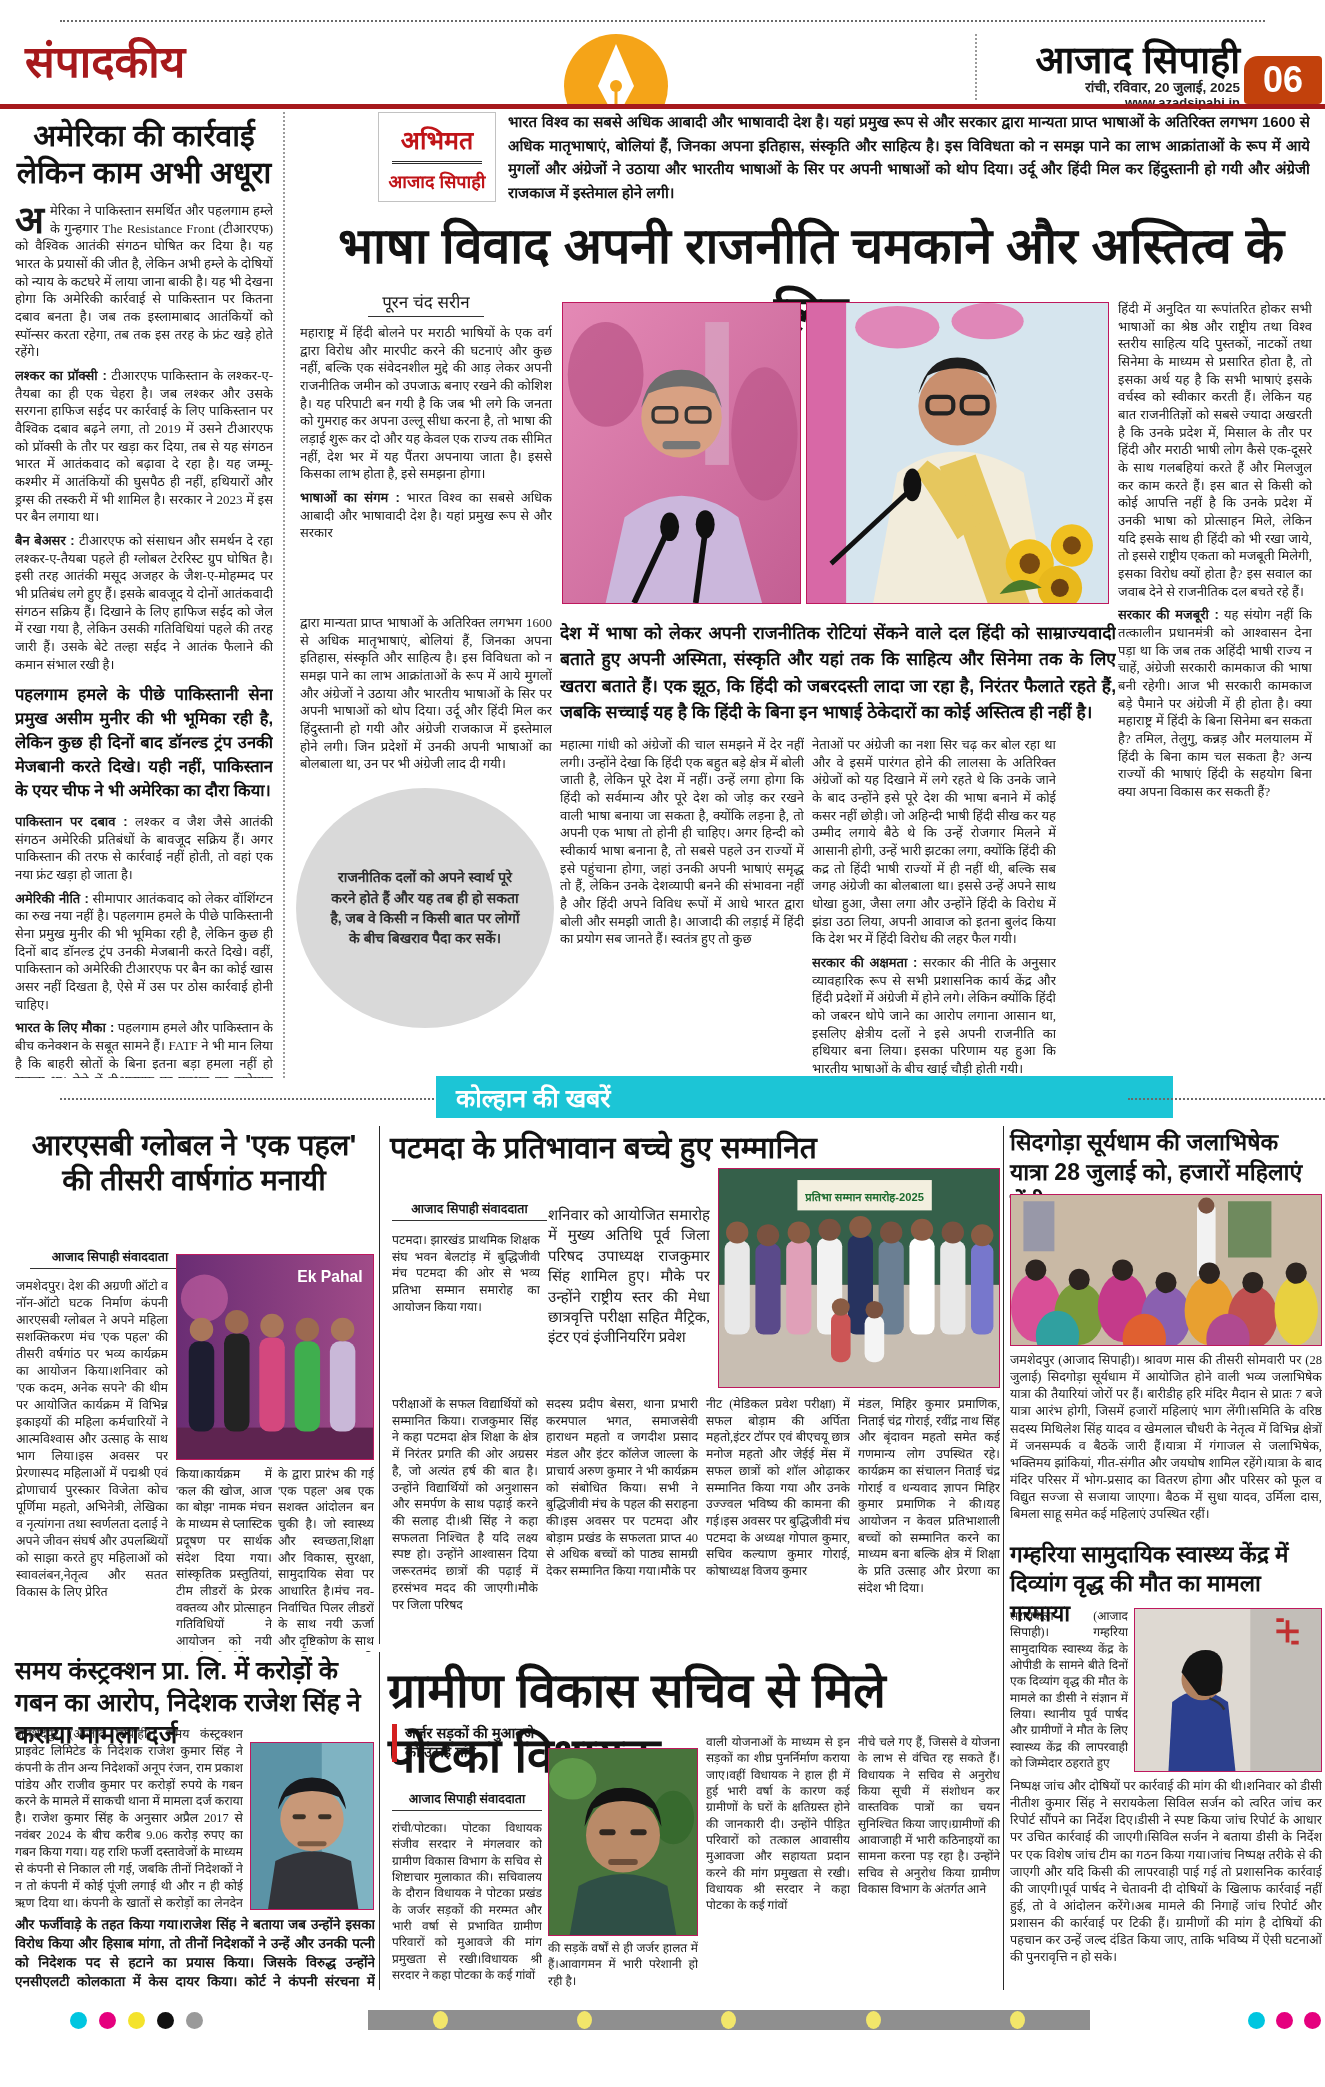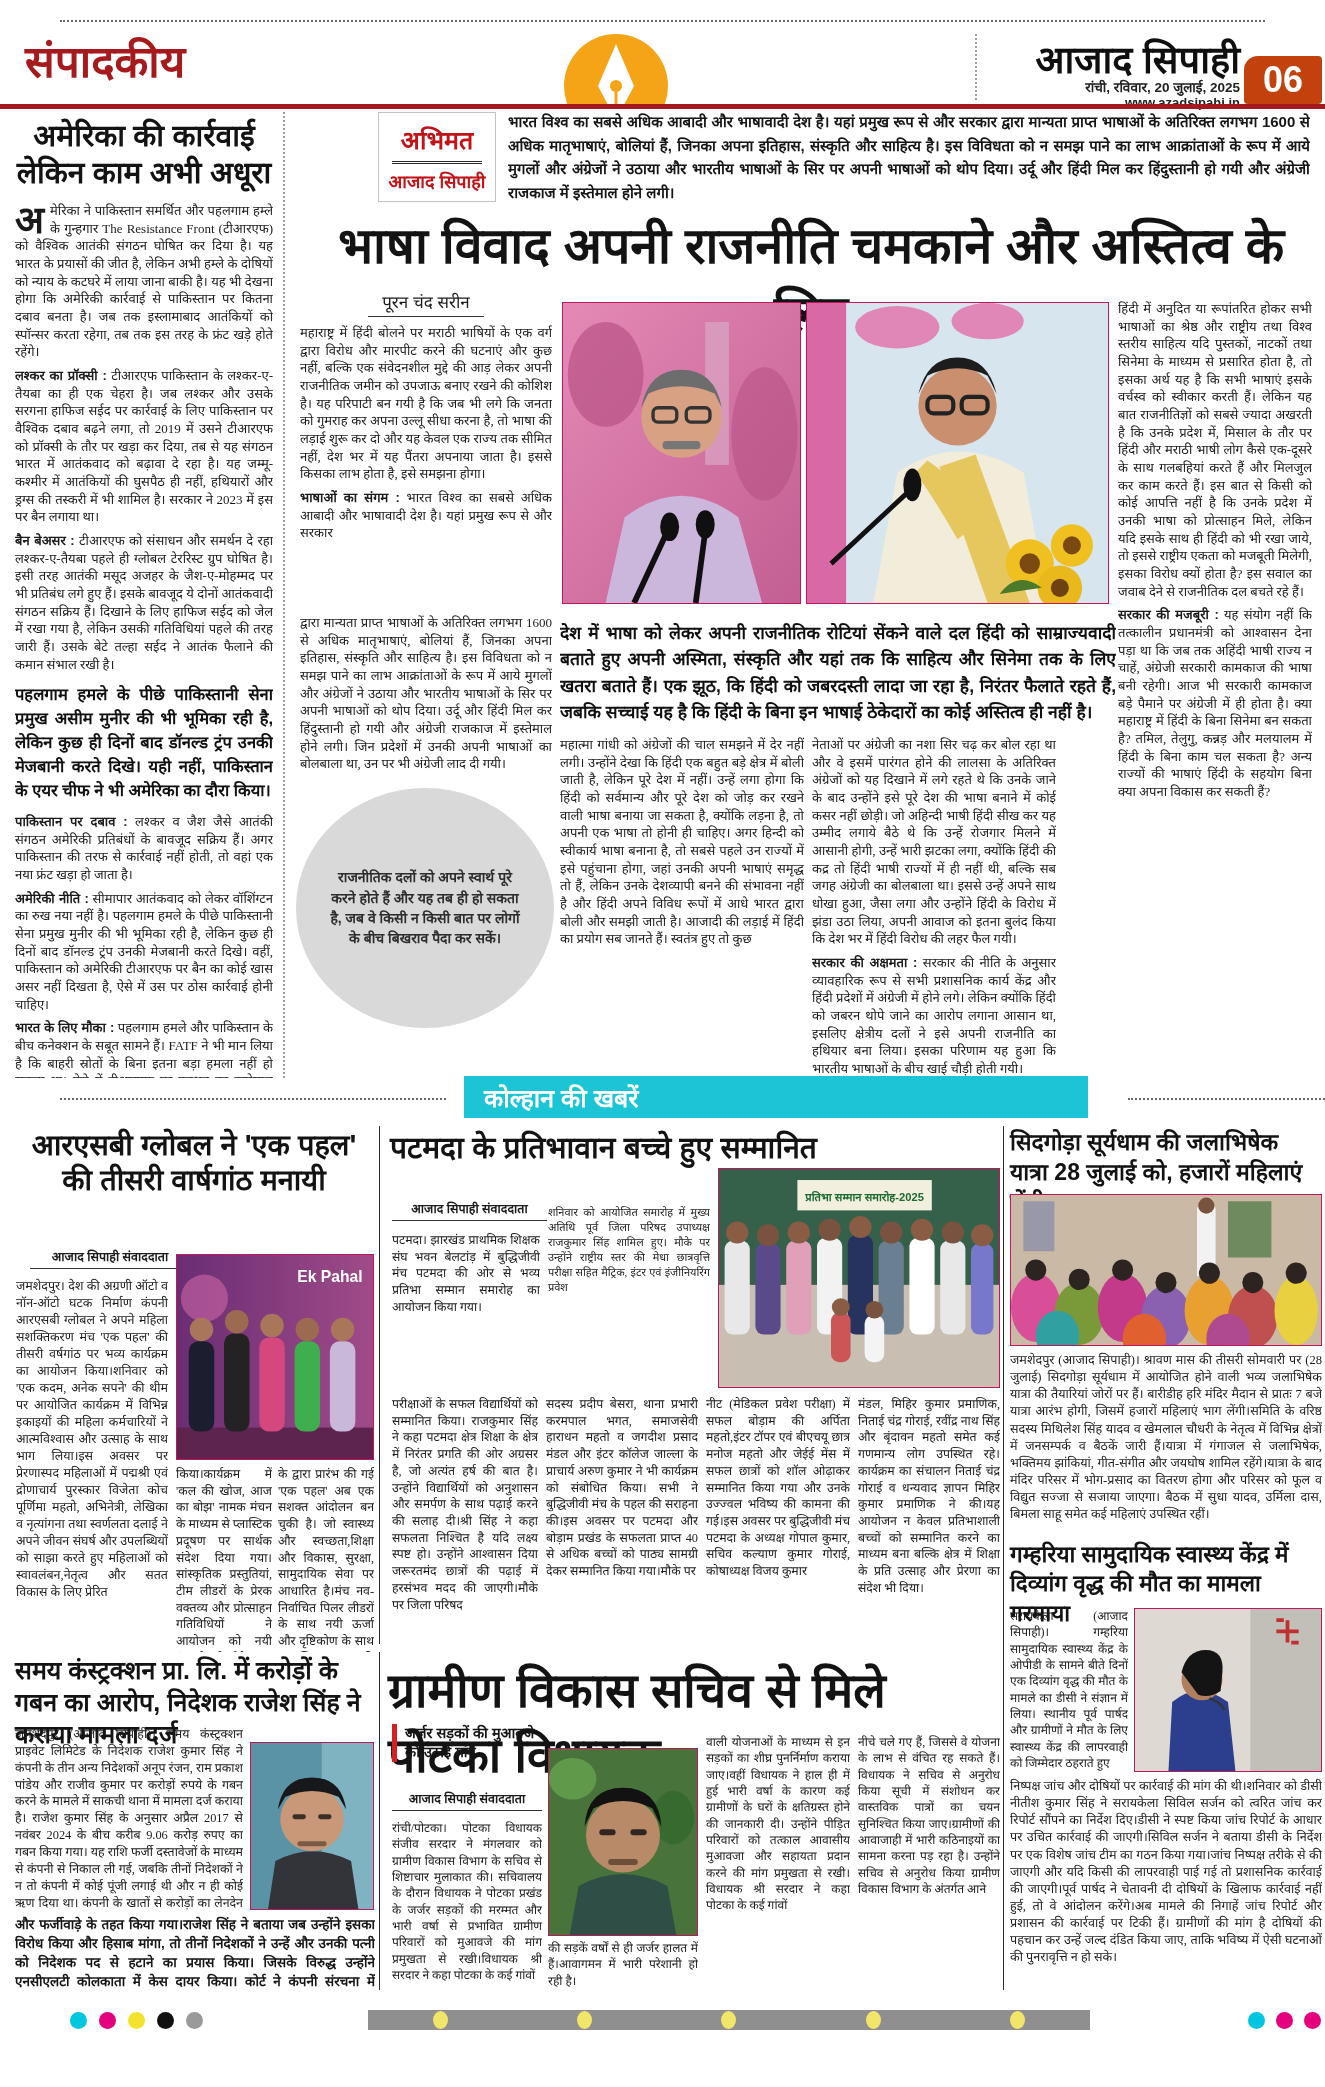--- a/index.html
+++ b/index.html
@@ -169,21 +169,21 @@
 
   <div class="abs body ov" style="left:560px;top:736px;width:244px;height:340px;">
     <p><span>महात्मा गांधी को अंग्रेजों की चाल समझने में देर नहीं लगी। उन्होंने देखा कि हिंदी एक बहुत बड़े क्षेत्र में बोली जाती है, लेकिन पूरे देश में नहीं। उन्हें लगा होगा कि हिंदी को सर्वमान्य और पूरे देश को जोड़ कर रखने वाली भाषा बनाया जा सकता है, क्योंकि लड़ना है, तो अपनी एक भाषा तो होनी ही चाहिए। अगर हिन्दी को स्वीकार्य भाषा बनाना है, तो सबसे पहले उन राज्यों में इसे पहुंचाना होगा, जहां उनकी अपनी भाषाएं समृद्ध तो हैं, लेकिन उनके देशव्यापी बनने की संभावना नहीं है और हिंदी अपने विविध रूपों में आधे भारत द्वारा बोली और समझी जाती है। आजादी की लड़ाई में हिंदी का प्रयोग सब जानते हैं। स्वतंत्र हुए तो कुछ</span></p>
   </div>
   <div class="abs body ov" style="left:812px;top:736px;width:244px;height:340px;">
     <p><span>नेताओं पर अंग्रेजी का नशा सिर चढ़ कर बोल रहा था और वे इसमें पारंगत होने की लालसा के अतिरिक्त अंग्रेजों को यह दिखाने में लगे रहते थे कि उनके जाने के बाद उन्होंने इसे पूरे देश की भाषा बनाने में कोई कसर नहीं छोड़ी। जो अहिन्दी भाषी हिंदी सीख कर यह उम्मीद लगाये बैठे थे कि उन्हें रोजगार मिलने में आसानी होगी, उन्हें भारी झटका लगा, क्योंकि हिंदी की कद्र तो हिंदी भाषी राज्यों में ही नहीं थी, बल्कि सब जगह अंग्रेजी का बोलबाला था। इससे उन्हें अपने साथ धोखा हुआ, जैसा लगा और उन्होंने हिंदी के विरोध में झंडा उठा लिया, अपनी आवाज को इतना बुलंद किया कि देश भर में हिंदी विरोध की लहर फैल गयी।</span></p>
     <p><b class="bhead">सरकार की अक्षमता :</b> <span>सरकार की नीति के अनुसार व्यावहारिक रूप से सभी प्रशासनिक कार्य केंद्र और हिंदी प्रदेशों में अंग्रेजी में होने लगे। लेकिन क्योंकि हिंदी को जबरन थोपे जाने का आरोप लगाना आसान था, इसलिए क्षेत्रीय दलों ने इसे अपनी राजनीति का हथियार बना लिया। इसका परिणाम यह हुआ कि भारतीय भाषाओं के बीच खाई चौड़ी होती गयी।</span></p>
   </div>
 
   <div class="abs doth" style="left:60px;top:1098px;width:386px;height:0;"></div>
-  <div class="abs banner" style="left:464px;top:1076px;width:624px;height:42px;">कोल्हान की खबरें</div>
+  <div class="abs banner" style="left:436px;top:1076px;width:737px;height:42px;">कोल्हान की खबरें</div>
   <div class="abs doth" style="left:1128px;top:1098px;width:197px;height:0;"></div>
 
   <div class="abs hl prewrap" style="left:15px;top:1128px;width:358px;font-size:29px;line-height:1.22;text-align:center;">आरएसबी ग्लोबल ने 'एक पहल'
 की तीसरी वार्षगांठ मनायी</div>
   <div class="abs smallby" style="left:30px;top:1248px;width:160px;text-align:center;">आजाद सिपाही संवाददाता</div>
   <div class="abs body ov" style="left:16px;top:1278px;width:152px;height:374px;font-size:12.5px;">जमशेदपुर। देश की अग्रणी ऑटो व नॉन-ऑटो घटक निर्माण कंपनी आरएसबी ग्लोबल ने अपने महिला सशक्तिकरण मंच 'एक पहल' की तीसरी वर्षगांठ पर भव्य कार्यक्रम का आयोजन किया।शनिवार को 'एक कदम, अनेक सपने' की थीम पर आयोजित कार्यक्रम में विभिन्न इकाइयों की महिला कर्मचारियों ने आत्मविश्वास और उत्साह के साथ भाग लिया।इस अवसर पर प्रेरणास्पद महिलाओं में पद्मश्री एवं द्रोणाचार्य पुरस्कार विजेता कोच पूर्णिमा महतो, अभिनेत्री, लेखिका व नृत्यांगना तथा स्वर्णलता दलाई ने अपने जीवन संघर्ष और उपलब्धियों को साझा करते हुए महिलाओं को स्वावलंबन,नेतृत्व और सतत विकास के लिए प्रेरित</div>
 
   <div class="abs photoframe" style="left:176px;top:1254px;width:198px;height:206px;">
     <svg viewBox="0 0 100 104" preserveAspectRatio="none">
       <defs>
@@ -213,21 +213,21 @@
 
   <div class="abs body ov" style="left:176px;top:1466px;width:96px;height:186px;font-size:12.3px;">किया।कार्यक्रम में 'कल की खोज, आज का बोझ' नामक मंचन के माध्यम से प्लास्टिक प्रदूषण पर सार्थक संदेश दिया गया। सांस्कृतिक प्रस्तुतियां, टीम लीडरों के प्रेरक वक्तव्य और प्रोत्साहन गतिविधियों ने आयोजन को नयी ऊंचाई दी।मौके पर उत्कृष्ट कार्य के लिए बिंदिया खंडका, मोनिका पैरा (कम्युनिटी इनिशिएटिव) और सुनिता भद्रमिश्र (सेफ्टी) को विशेष रूप से सम्मानित किया गया।</div>
   <div class="abs body ov" style="left:278px;top:1466px;width:96px;height:186px;font-size:12.3px;">के द्वारा प्रारंभ की गई 'एक पहल' अब एक सशक्त आंदोलन बन चुकी है। जो स्वास्थ्य और स्वच्छता,शिक्षा और विकास, सुरक्षा, सामुदायिक सेवा पर आधारित है।मंच नव-निर्वाचित पिलर लीडरों के साथ नयी ऊर्जा और दृष्टिकोण के साथ सामाजिक बदलाव की दिशा में एक नए चरण में प्रवेश कर रही है।</div>
 
   <div class="abs vline" style="left:379px;top:1126px;height:518px;"></div>
   <div class="abs vline" style="left:1003px;top:1126px;height:864px;"></div>
 
   <div class="abs hl" style="left:390px;top:1130px;width:608px;font-size:30px;line-height:1.2;">पटमदा के प्रतिभावान बच्चे हुए सम्मानित</div>
   <div class="abs smallby" style="left:392px;top:1200px;width:155px;text-align:center;">आजाद सिपाही संवाददाता</div>
   <div class="abs body ov" style="left:392px;top:1232px;width:148px;height:156px;font-size:12.3px;">पटमदा। झारखंड प्राथमिक शिक्षक संघ भवन बेलटांड़ में बुद्धिजीवी मंच पटमदा की ओर से भव्य प्रतिभा सम्मान समारोह का आयोजन किया गया।</div>
-  <div class="abs body ov" style="left:548px;top:1205px;width:162px;height:183px;font-size:11px;">शनिवार को आयोजित समारोह में मुख्य अतिथि पूर्व जिला परिषद उपाध्यक्ष राजकुमार सिंह शामिल हुए। मौके पर उन्होंने राष्ट्रीय स्तर की मेधा छात्रवृत्ति परीक्षा सहित मैट्रिक, इंटर एवं इंजीनियरिंग प्रवेश</div>
+  <div class="abs body ov" style="left:548px;top:1205px;width:162px;height:183px;font-size:15px;">शनिवार को आयोजित समारोह में मुख्य अतिथि पूर्व जिला परिषद उपाध्यक्ष राजकुमार सिंह शामिल हुए। मौके पर उन्होंने राष्ट्रीय स्तर की मेधा छात्रवृत्ति परीक्षा सहित मैट्रिक, इंटर एवं इंजीनियरिंग प्रवेश</div>
 
   <div class="abs photoframe" style="left:718px;top:1168px;width:282px;height:220px;">
     <svg viewBox="0 0 100 79" preserveAspectRatio="none">
       <rect width="100" height="42" fill="#35604a"></rect>
       <rect x="0" y="42" width="100" height="37" fill="#c8beb2"></rect>
       <rect x="28" y="4" width="48" height="11" fill="#f3efdf"></rect>
       <text x="52" y="11.5" font-size="4" fill="#1c6b2f" font-family="Liberation Sans, sans-serif" font-weight="bold" text-anchor="middle">प्रतिभा सम्मान समारोह-2025</text>
       <g>
         <rect x="2" y="26" width="9" height="34" rx="3" fill="#e8e8e8"></rect>
           <circle cx="6.5" cy="23" r="4" fill="#8a5c44"></circle>

